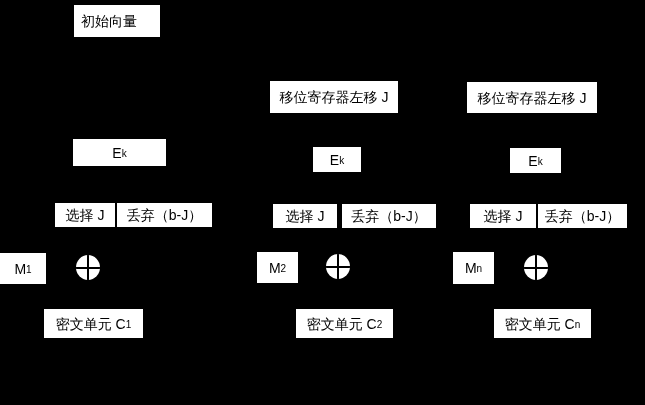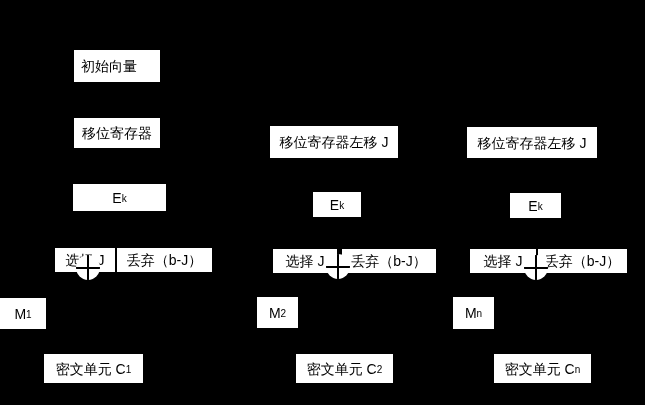--- a/index.html
+++ b/index.html
@@ -19,21 +19,20 @@
     position: absolute;
     background: #ffffff;
     color: #000000;
     display: flex;
     align-items: center;
     justify-content: center;
     font-size: 14px;
     white-space: nowrap;
     box-sizing: border-box;
     line-height: 1;
-    margin-top: 45px;
   }
   .box.align-left {
     justify-content: flex-start;
     padding-left: 7px;
   }
   .box sub {
     font-size: 10px;
     line-height: 1;
     transform: translateY(1px);
   }
@@ -93,21 +92,20 @@
     width: 2px;
     background: #000000;
   }
 </style>
 </head>
 <body>
 
 <div class="stage">
 
   <div class="box iv align-left">初始向量</div>
-  <div class="box sr1">移位寄存器</div>
   <div class="box ek1">
       <span>E</span>
       <sub>k</sub>
     </div>
   <div class="box sel1">选择 J</div>
   <div class="box dis1">丢弃（b-J）</div>
   <div class="box m1">
       <span>M</span>
       <sub>1</sub>
     </div>

